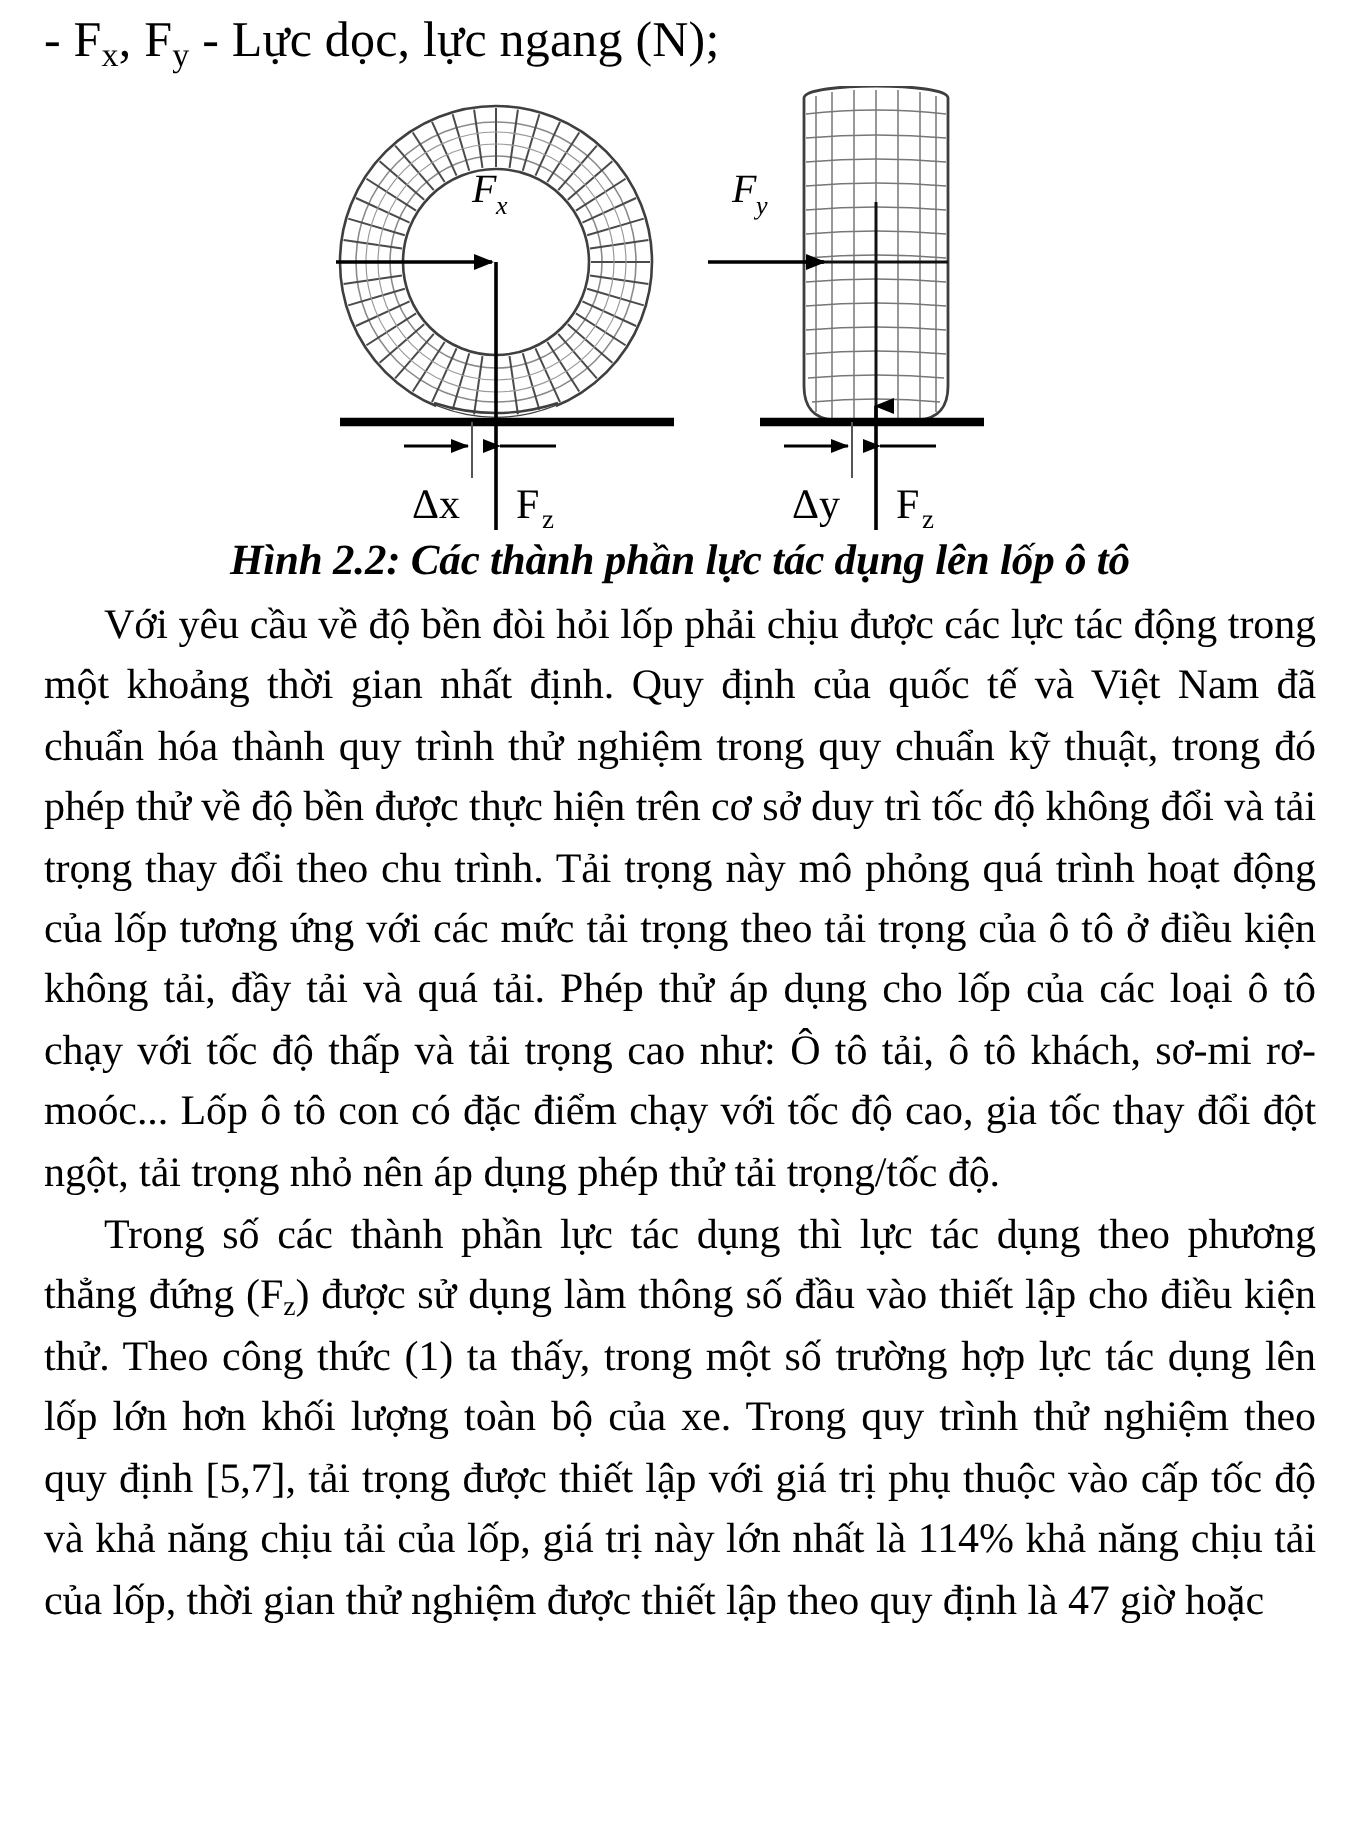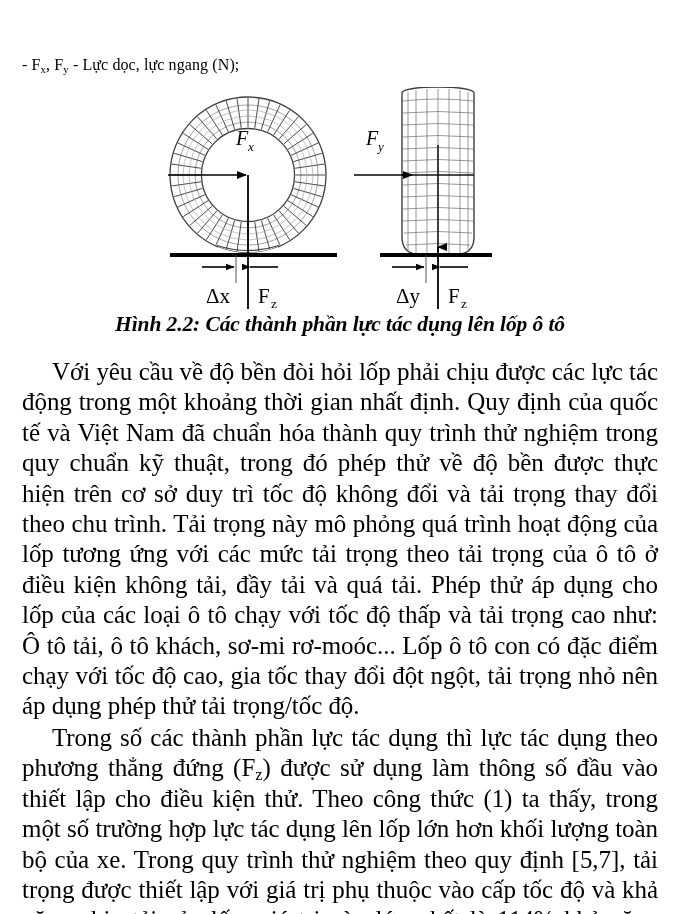--- a/index.html
+++ b/index.html
@@ -20,25 +20,24 @@
     height: 914px;
     box-sizing: border-box;
     padding: 0 22px;
   }
 
   
   .deflist {
     padding-top: 4px;
   }
   .defline {
-    font-size: 16px;
+    font-size: 25px;
     line-height: 33px;
     white-space: nowrap;
     letter-spacing: 0.1px;
-    margin-top: 44px;
   }
   .defline sub {
     font-size: 0.68em;
     vertical-align: -0.28em;
     line-height: 0;
   }
 
   
   .figure {
     position: relative;
@@ -48,27 +47,27 @@
   .fig-canvas { display:block; margin: 0 auto; }
 
   
   .caption {
     text-align: center;
     font-weight: bold;
     font-style: italic;
     font-size: 21.5px;
     line-height: 26px;
     margin-top: 2px;
-    margin-bottom: 20px;
+    margin-bottom: 4px;
     letter-spacing: -0.1px;
   }
 
   
   .body-par {
-    font-size: 25px;
+    font-size: 21px;
     line-height: 30.4px;
     text-align: justify;
     text-justify: inter-word;
     text-indent: 30px;
     margin: 0;
     hyphens: none;
     letter-spacing: -0.05px;
   }
   .body-par + .body-par { margin-top: 1px; }
   .body-par sub {

